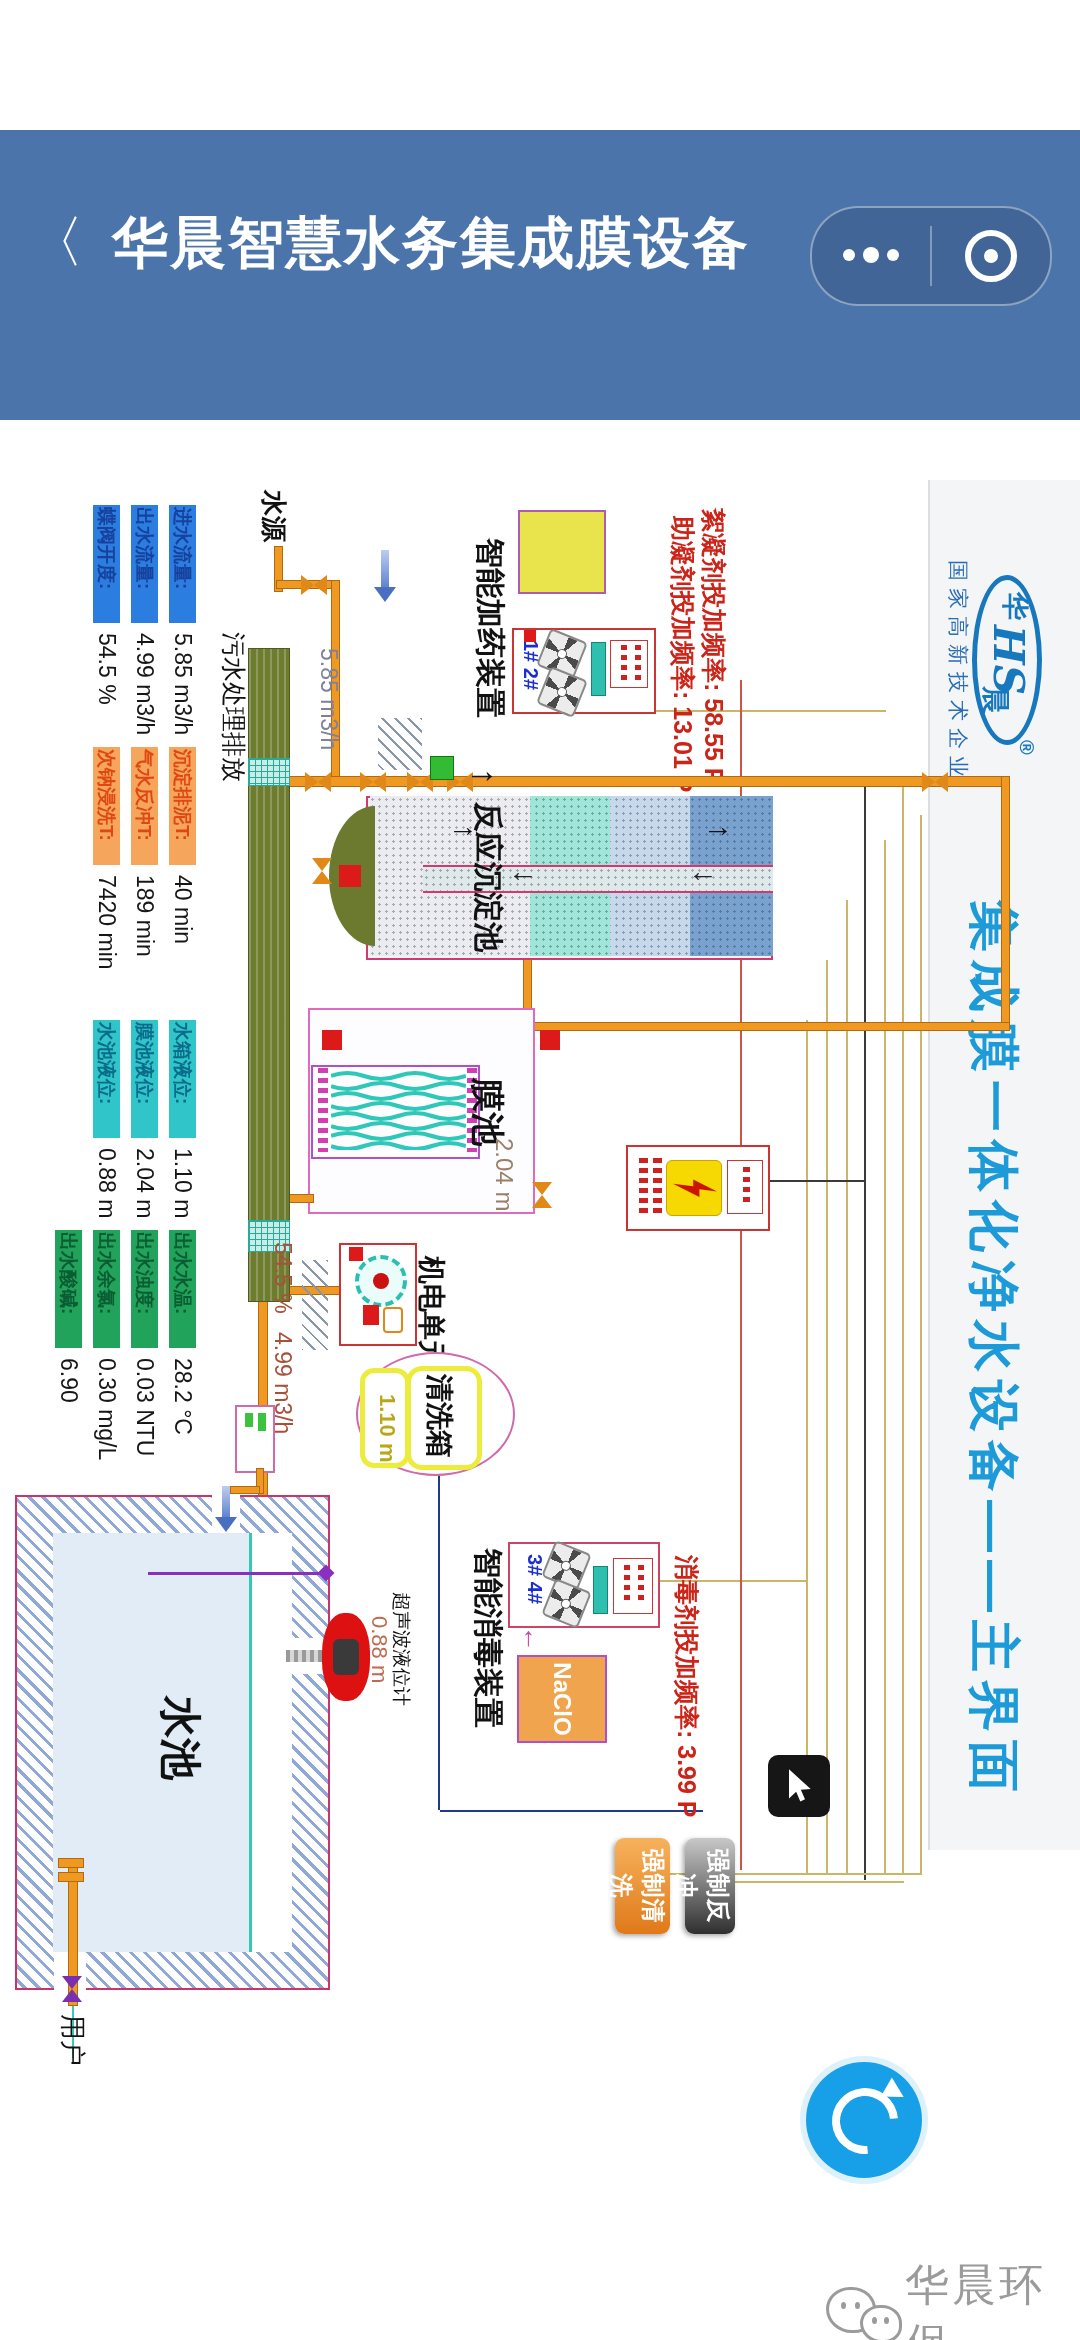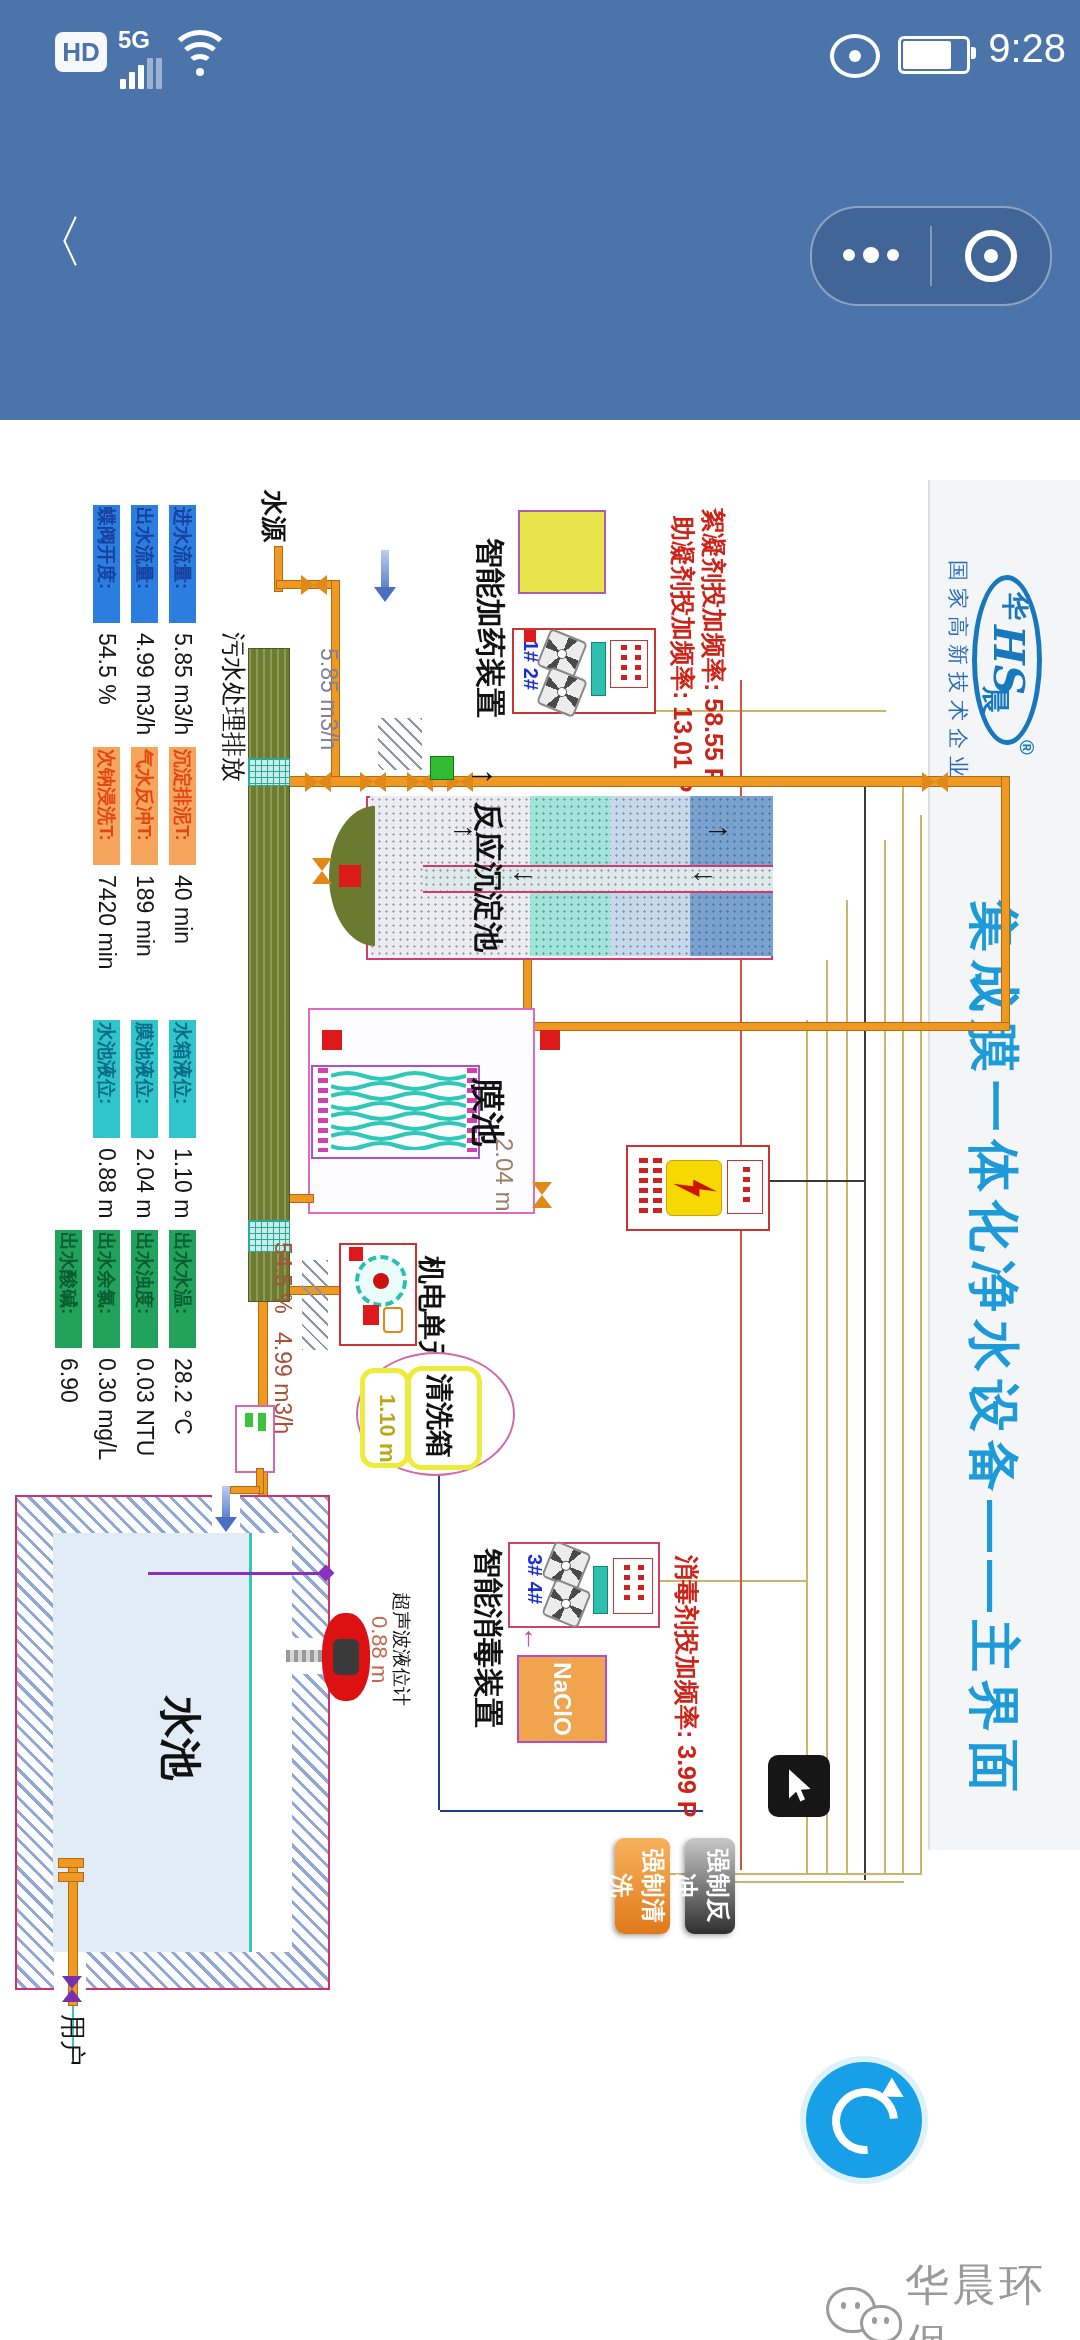--- a/index.html
+++ b/index.html
@@ -105,43 +105,24 @@
   .bub i{position:absolute;width:5px;height:7px;background:#9b9b9b;border-radius:50%;}
   .wave-svg{position:absolute;left:590px;top:614px;}
   .bolt{position:absolute;left:12px;top:4px;width:30px;height:44px;background:#cc1400;
         clip-path:polygon(62% 0%,22% 54%,44% 54%,36% 100%,80% 40%,54% 40%);}
 </style>
 </head>
 <body>
 
 <div class="screen">
 
-  <div class="statusbar">
-    <div class="hd-badge">HD</div>
-    <div class="net5g">5G</div>
-    <div class="sigbars">
-      <i style="height:10px"></i>
-        <i style="height:17px"></i>
-        <i style="height:24px"></i>
-        <i class="dim" style="height:31px"></i>
-        <i class="dim" style="height:31px"></i>
-    </div>
-    <div class="wifi">
-        <span class="w1"></span>
-        <span class="w2"></span>
-        <span class="w3"></span>
-        <i class="wdot"></i>
-      </div>
-    <div class="eye"></div>
-    <div class="battery"></div>
-    <div class="clock">9:28</div>
-  </div>
 
   <div class="navbar">
     <div class="back">〈</div>
+    <div class="navtitle">华晨智慧水务集成膜设备</div>
     <div class="capsule">
       <div class="cap-half">
           <div class="dots">
             <i></i>
             <i></i>
             <i></i>
           </div>
         </div>
       <div class="cap-divider"></div>
       <div class="cap-half">

